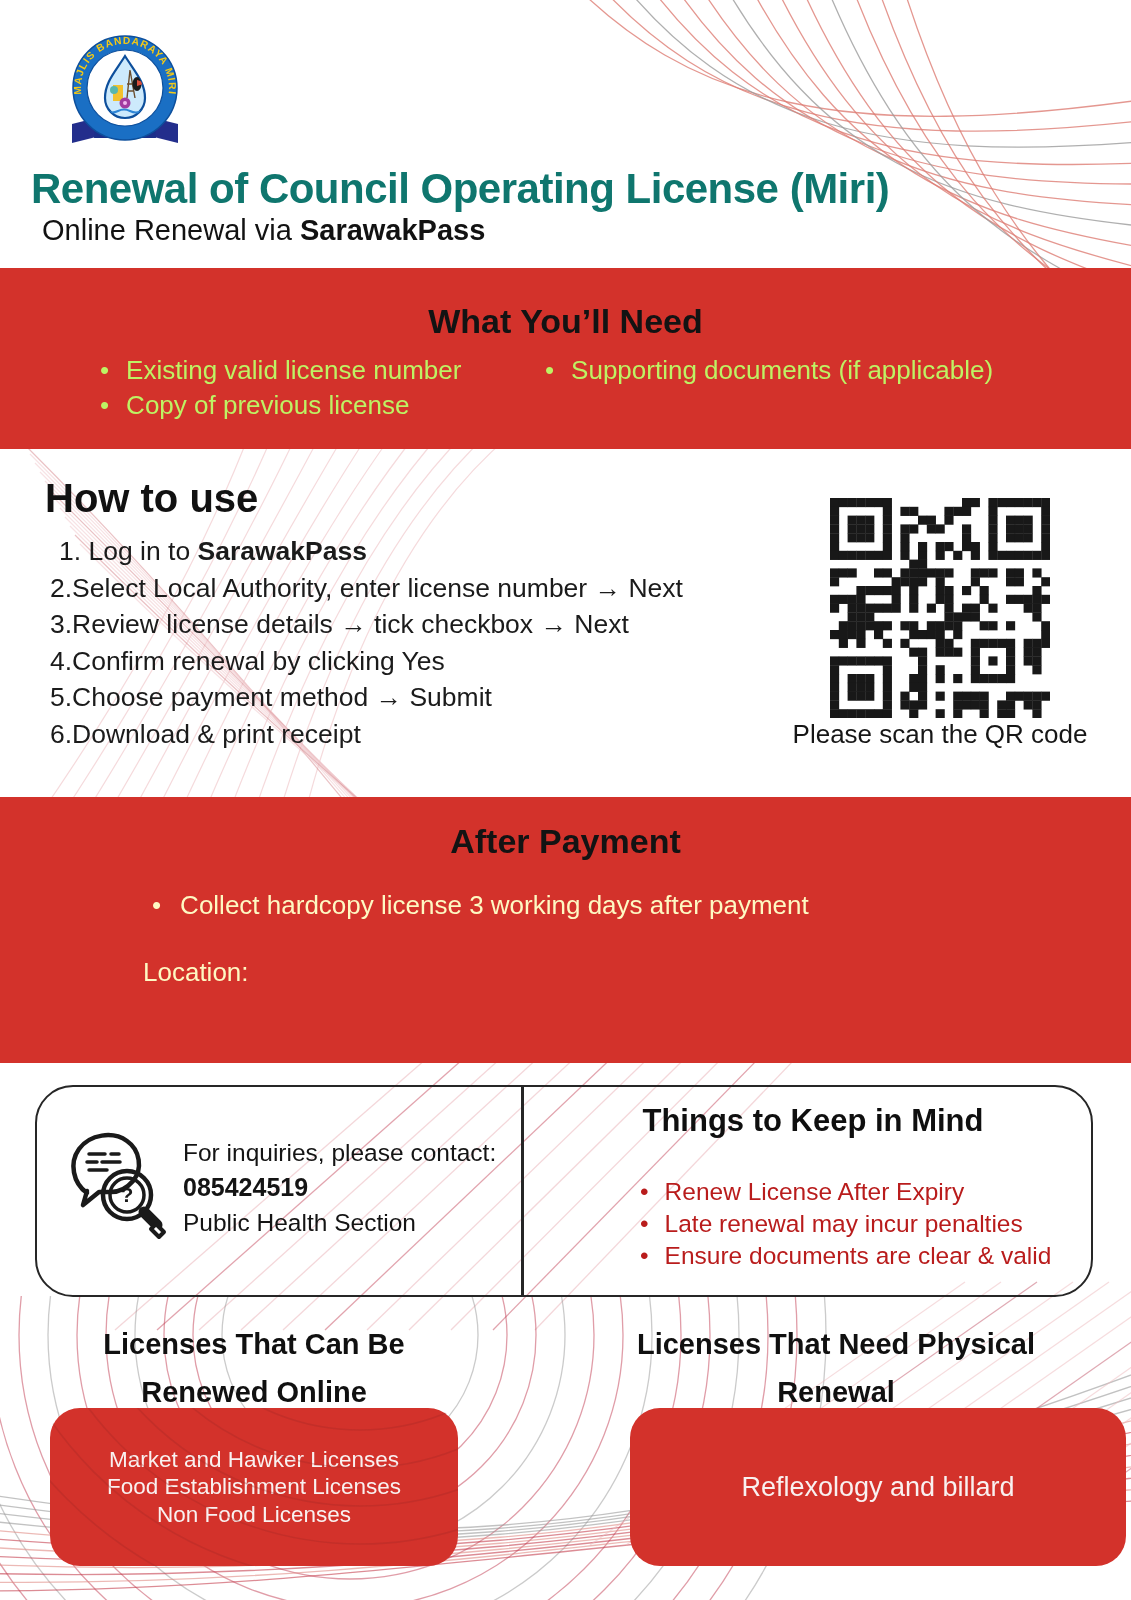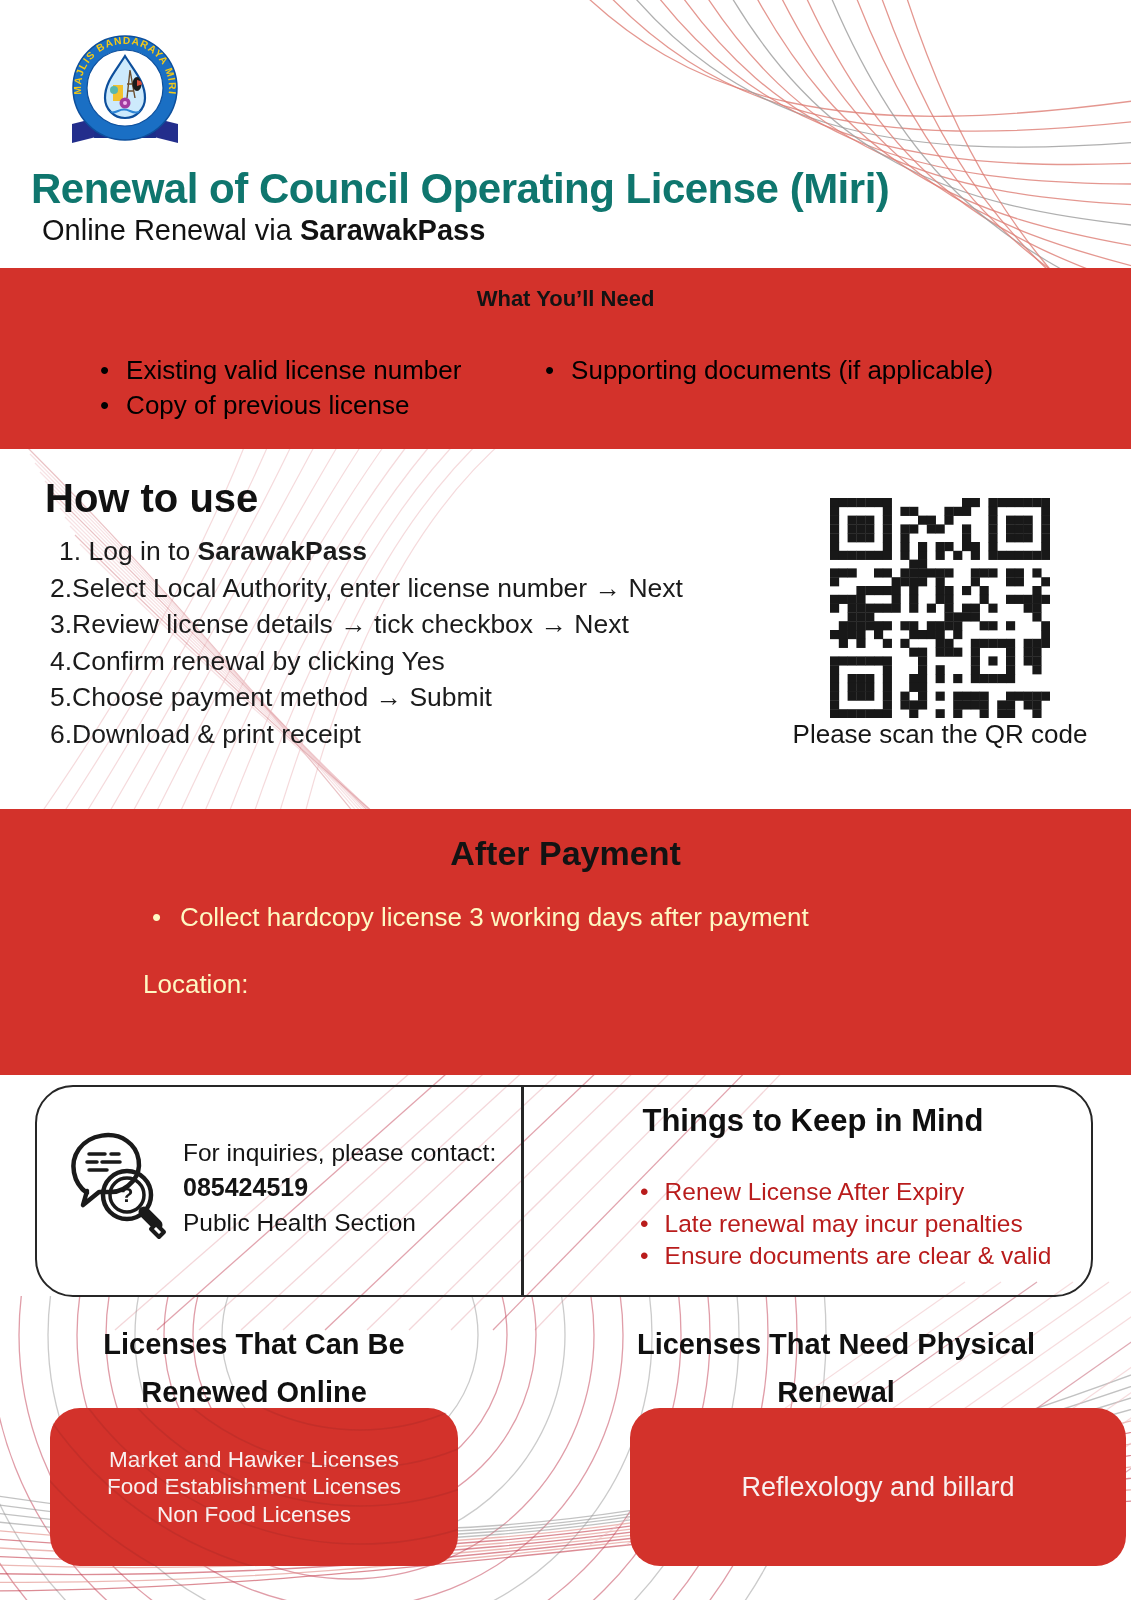--- a/index.html
+++ b/index.html
@@ -13,26 +13,26 @@
   svg.decor{position:absolute;left:0;top:0;width:1131px;height:1600px;pointer-events:none;}
 
   .logo{left:58px;top:26px;width:134px;height:122px;}
 
   .title{left:31px;top:158px;font-size:42px;font-weight:800;letter-spacing:-0.5px;color:#0f766e;white-space:nowrap;margin-top:7px;}
   .subtitle{left:42px;top:214px;font-size:29px;color:#121212;}
   .subtitle b{font-weight:800;}
 
   .banner{left:0;width:1131px;background:var(--red);position:absolute;}
   .b1{top:268px;height:181px;}
-  .b2{top:797px;height:266px;margin-top:12px;}
+  .b2{top:797px;height:266px;}
   .banner h2{margin:0;text-align:center;font-weight:800;color:#131313;}
-  .b1 h2{padding-top:18px;font-size:22px;}
+  .b1 h2{padding-top:34px;font-size:34px;}
   .b2 h2{padding-top:25px;font-size:34px;}
 
-  .need-list{position:absolute;list-style:none;margin:0;padding:0;color:#000000;font-size:26px;line-height:35px;}
+  .need-list{position:absolute;list-style:none;margin:0;padding:0;color:#bef264;font-size:26px;line-height:35px;}
   .need-list.leftcol{left:100px;top:85px;}
   .need-list.rightcol{left:545px;top:85px;}
   .need-list li::before{content:"•";margin-right:17px;}
 
   .howto-h{left:45px;top:476px;font-size:40px;font-weight:800;color:#111;}
   .steps{left:50px;top:533px;font-size:26.5px;line-height:36.5px;color:#1b1b1b;}
   .steps .num1{margin-left:9px;}
   .steps b{font-weight:800;}
 
   .qr-box{left:830px;top:498px;width:220px;height:220px;}

